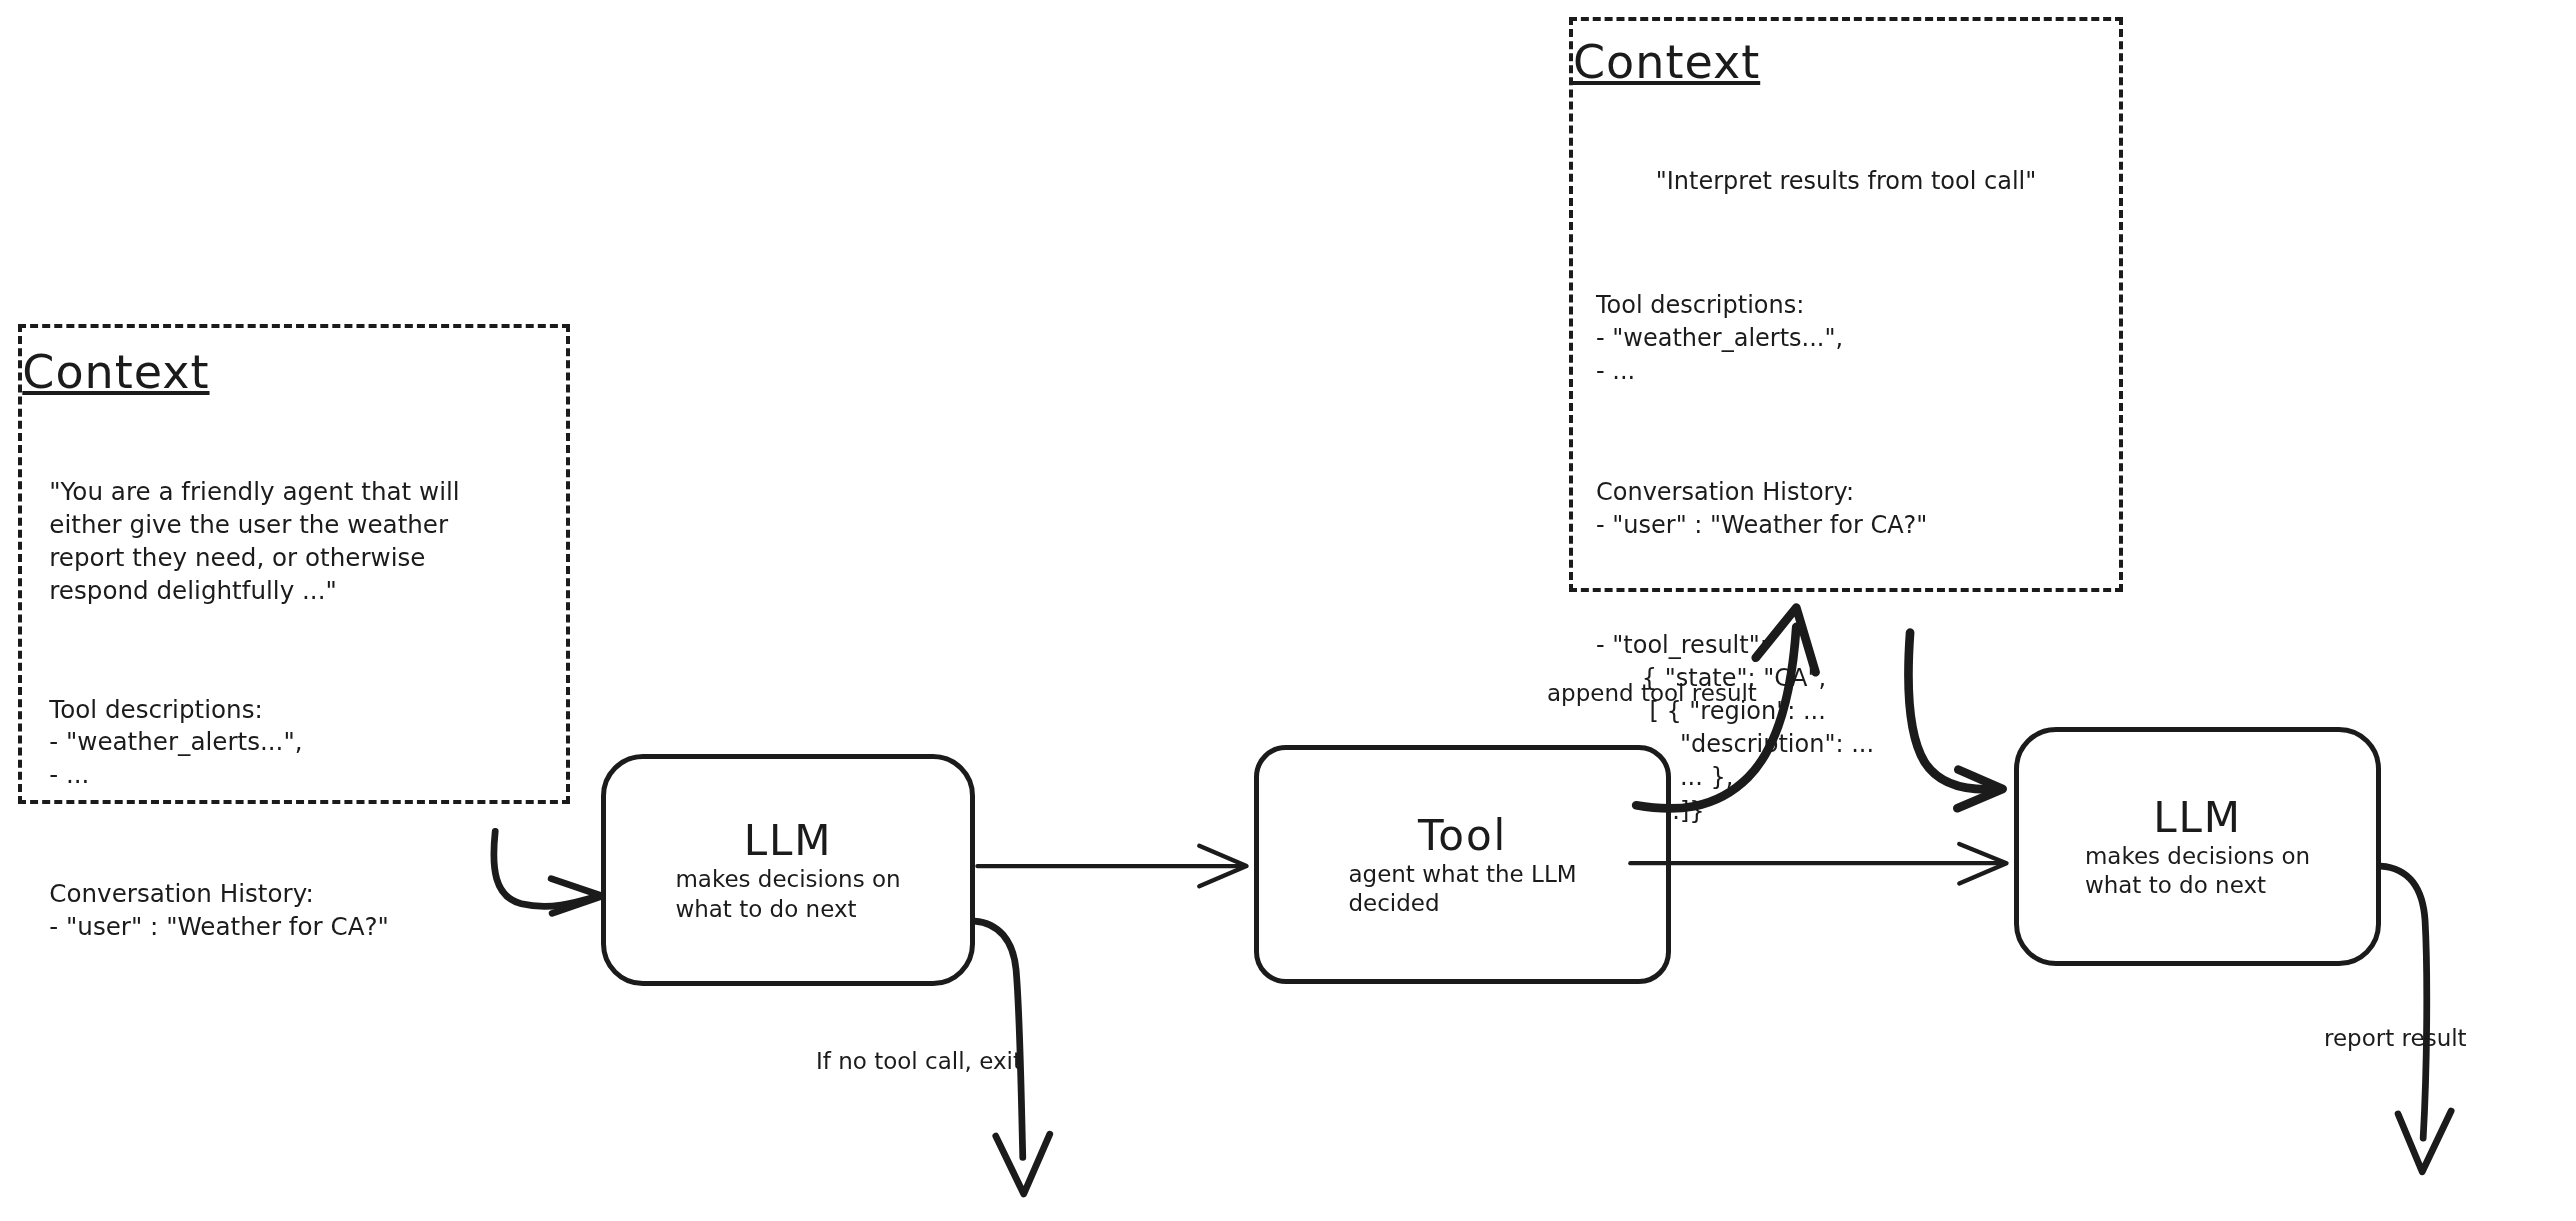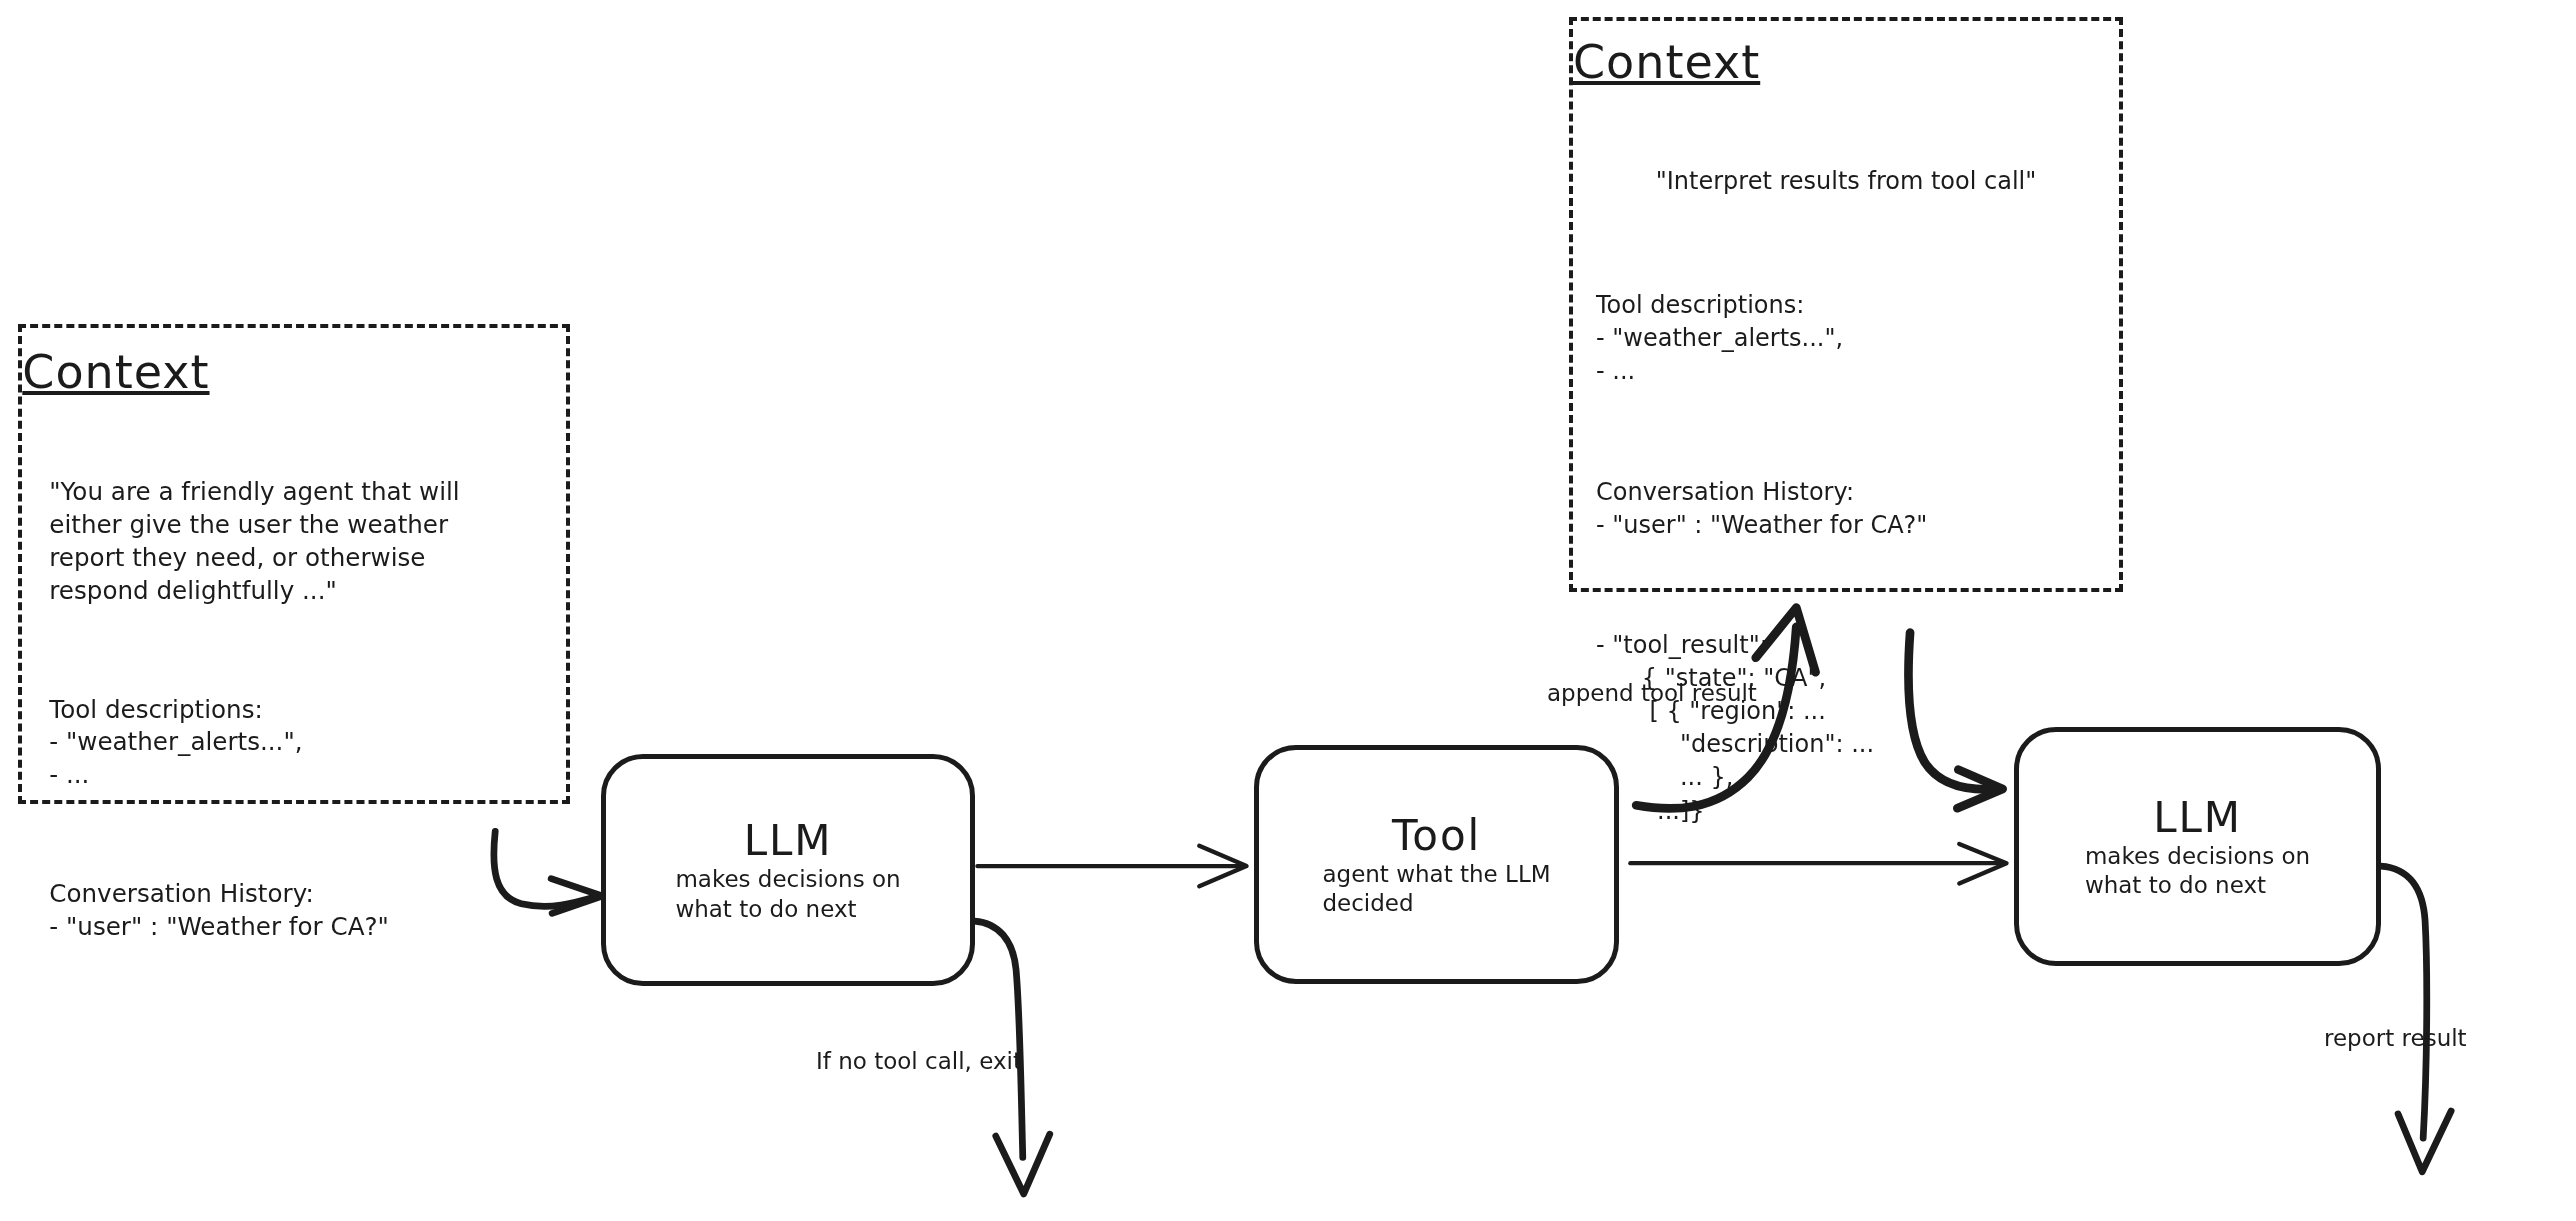--- a/index.html
+++ b/index.html
@@ -77,21 +77,21 @@
   }
   .node-sub {
     font-size: 23px;
     line-height: 1.28;
     white-space: pre-line;
     text-align: left;
     align-self: center;
   }
 
   #node-llm1 { left: 601px;  top: 754px;  width: 374px; height: 232px; }
-  #node-tool { left: 1254px; top: 745px;  width: 365px; height: 239px; }
+  #node-tool { left: 1254px; top: 745px;  width: 417px; height: 239px; border-radius: 32px; }
   #node-llm2 { left: 2014px; top: 727px;  width: 367px; height: 239px; }
 
   
   .edge-label {
     position: absolute;
     font-size: 23px;
     white-space: nowrap;
     color: #1b1b1b;
   }
   #lbl-exit   { left: 816px;  top: 1048px; }

